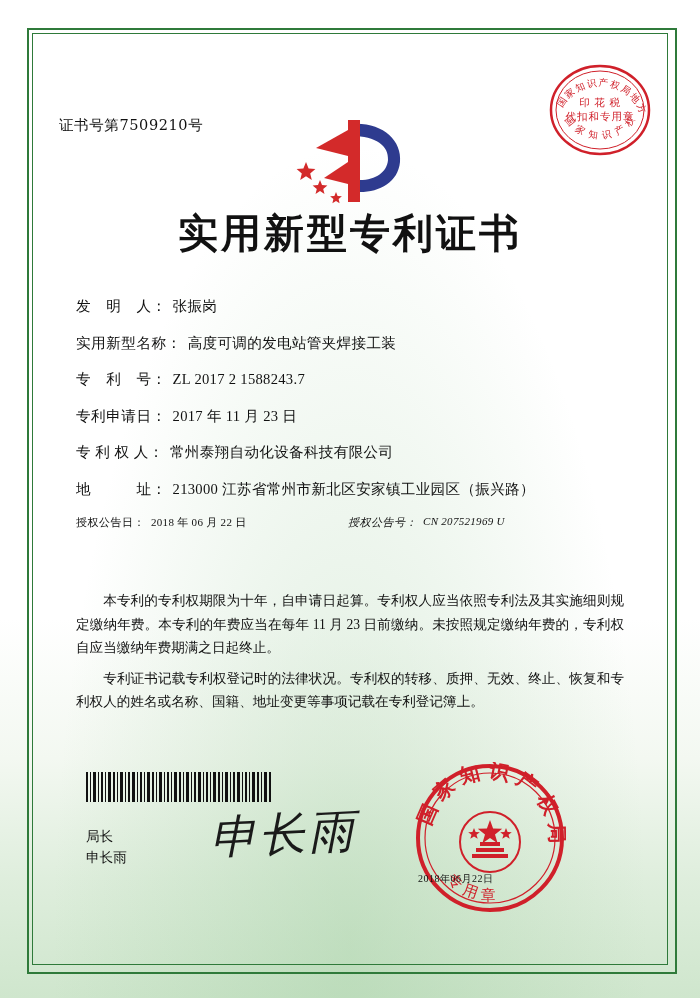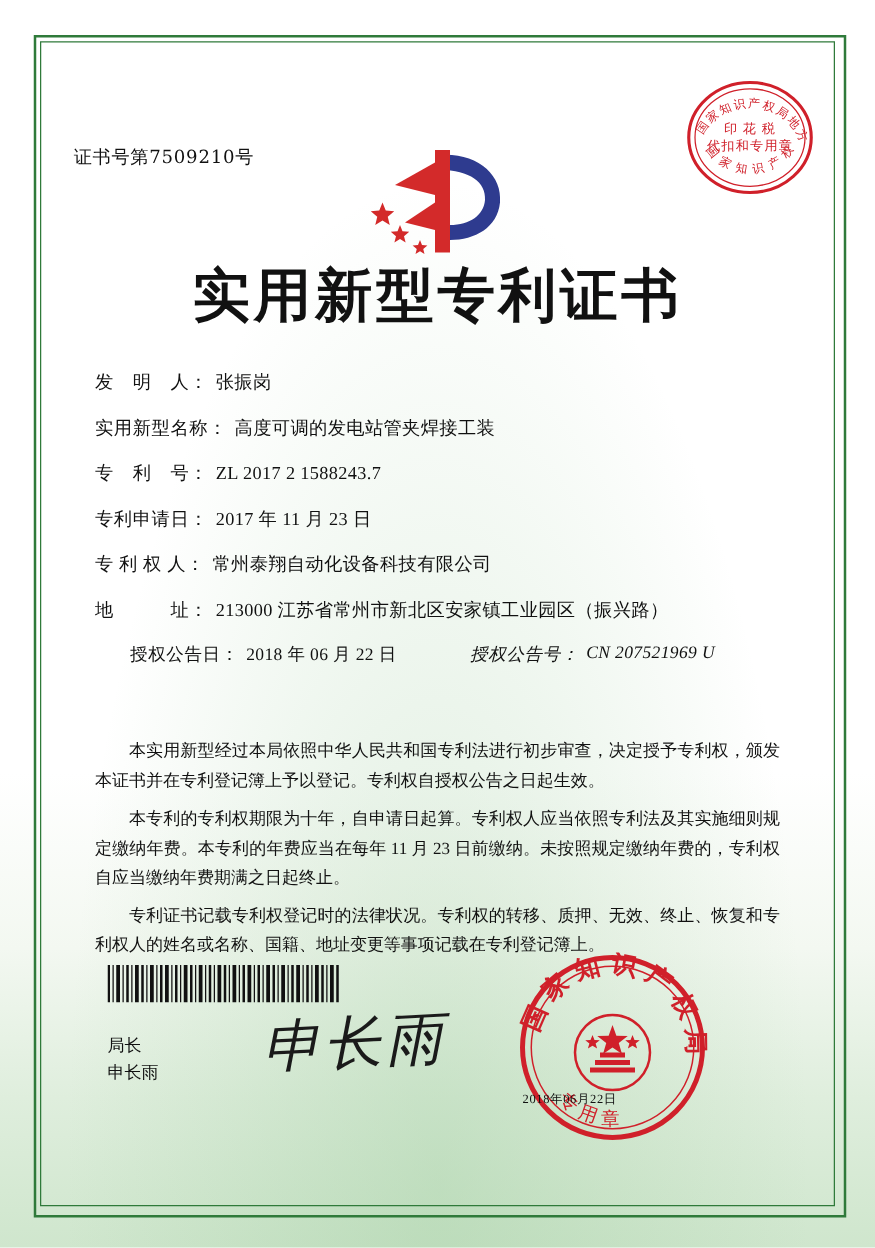--- a/index.html
+++ b/index.html
@@ -74,21 +74,21 @@
     height: 104px;
   }
 
   
   .doc-title {
     position: absolute;
     left: 0;
     top: 206px;
     width: 700px;
     text-align: center;
-    font-size: 46px;
+    font-size: 40px;
     font-weight: bold;
     letter-spacing: 3px;
     color: #111;
     font-family: "Liberation Serif", "DejaVu Serif", serif;
   }
 
   
   .fields {
     position: absolute;
     left: 76px;
@@ -111,24 +111,23 @@
   .field-value {
     flex: 1 1 auto;
     padding-left: 6px;
     letter-spacing: 0.3px;
   }
 
   
   .field-row-split {
     display: flex;
     align-items: center;
-    font-size: 14px;
+    font-size: 11px;
     margin-bottom: 16px;
     color: #111;
-    margin-left: 28px;
   }
   .split-left { width: 272px; display: flex; }
   .split-right { flex: 1; display: flex; font-style: italic; }
 
   
   .paragraphs {
     position: absolute;
     left: 76px;
     top: 589px;
     width: 548px;
@@ -278,21 +277,20 @@
         <span class="field-value">2018 年 06 月 22 日</span>
       </div>
       <div class="split-right">
         <span class="field-label">授权公告号：</span>
         <span class="field-value">CN 207521969 U</span>
       </div>
     </div>
   </div>
 
   <div class="paragraphs">
-    <p>本实用新型经过本局依照中华人民共和国专利法进行初步审查，决定授予专利权，颁发本证书并在专利登记簿上予以登记。专利权自授权公告之日起生效。</p>
     <p>本专利的专利权期限为十年，自申请日起算。专利权人应当依照专利法及其实施细则规定缴纳年费。本专利的年费应当在每年 11 月 23 日前缴纳。未按照规定缴纳年费的，专利权自应当缴纳年费期满之日起终止。</p>
     <p>专利证书记载专利权登记时的法律状况。专利权的转移、质押、无效、终止、恢复和专利权人的姓名或名称、国籍、地址变更等事项记载在专利登记簿上。</p>
   </div>
 
   <div class="barcode">
     <svg viewBox="0 0 186 30" width="186" height="30" aria-hidden="true">
       <g fill="#111">
         <rect x="0" y="0" width="2" height="30"></rect>
           <rect x="4" y="0" width="1" height="30"></rect>
         <rect x="7" y="0" width="3" height="30"></rect>

